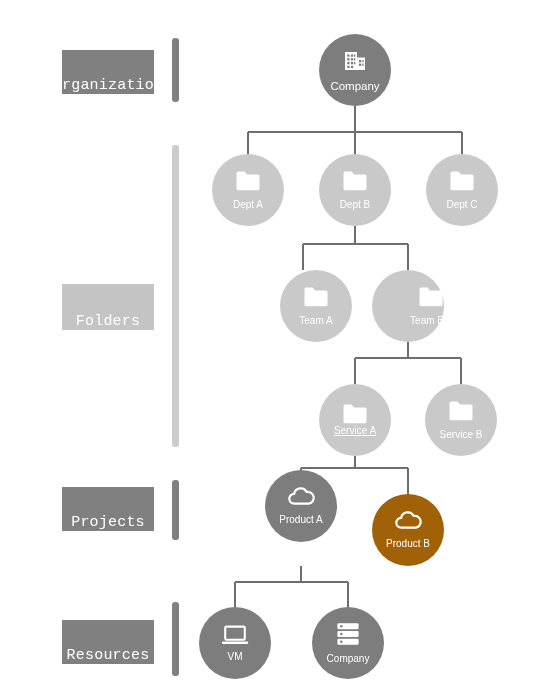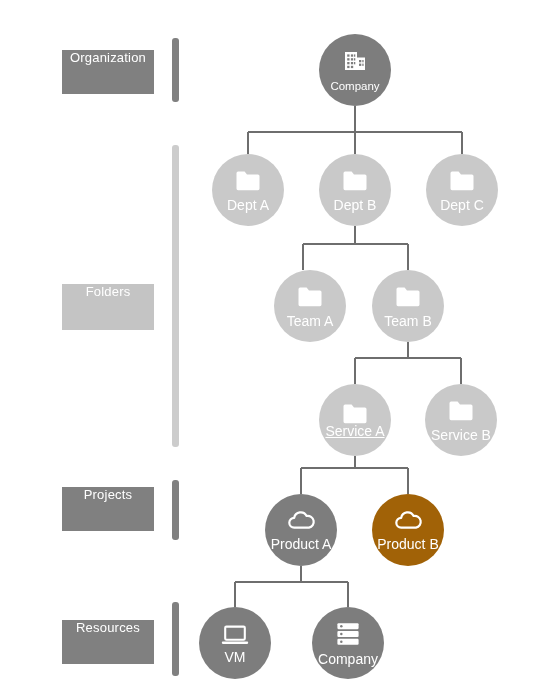--- a/index.html
+++ b/index.html
@@ -21,27 +21,28 @@
     left: 0; top: 0;
     width: 544px;
     height: 689px;
   }
 
   
   .tier-label {
     position: absolute;
     box-sizing: border-box;
     display: flex;
-    align-items: flex-start;
+    align-items: flex-end;
     justify-content: center;
     color: #ffffff;
-    font-size: 13px;
+    font-size: 15px;
     letter-spacing: 0.2px;
     white-space: nowrap;
     user-select: none;
+    font-family: Liberation Mono, monospace;
   }
 
   
   .tier-rail {
     position: absolute;
     border-radius: 3px;
   }
 
   
   #links {
@@ -61,21 +62,21 @@
     align-items: center;
     justify-content: center;
     box-sizing: border-box;
   }
   .node .node-icon {
     display: block;
     line-height: 0;
   }
   .node .node-label {
     color: #ffffff;
-    font-size: 14px;
+    font-size: 10px;
     line-height: 12px;
     text-align: center;
     white-space: nowrap;
     user-select: none;
   }
   .node.sz-lg .node-label { font-size: 11.5px; }
 </style>
 </head>
 <body>
 
@@ -189,30 +190,30 @@
 
   <div class="node" style="left:426px; top:154px; width:72px; height:72px; background:#c9c9c9;">
     <span class="node-icon">
       <svg width="26" height="22" viewBox="0 0 26 22">
         <path fill="#ffffff" d="M1.5 3.2 A1.6 1.6 0 0 1 3.1 1.6 H9.6 L12.0 4.4 H22.9 A1.6 1.6 0 0 1 24.5 6.0 V18.6 A1.6 1.6 0 0 1 22.9 20.2 H3.1 A1.6 1.6 0 0 1 1.5 18.6 Z"></path>
       </svg>
     </span>
     <span class="node-label" style="margin-top:7px;">Dept C</span>
   </div>
 
-  <div class="node" style="left:274px; top:270px; width:72px; height:72px; background:#c9c9c9;">
+  <div class="node" style="left:280px; top:270px; width:72px; height:72px; background:#c9c9c9;">
     <span class="node-icon">
       <svg width="26" height="22" viewBox="0 0 26 22">
         <path fill="#ffffff" d="M1.5 3.2 A1.6 1.6 0 0 1 3.1 1.6 H9.6 L12.0 4.4 H22.9 A1.6 1.6 0 0 1 24.5 6.0 V18.6 A1.6 1.6 0 0 1 22.9 20.2 H3.1 A1.6 1.6 0 0 1 1.5 18.6 Z"></path>
       </svg>
     </span>
     <span class="node-label" style="margin-top:7px;">Team A</span>
   </div>
 
-  <div class="node" style="left:372px; top:270px; width:72px; height:72px; background:#c9c9c9;">
+  <div class="node" style="left:372px; top:270px; width:72px; height:72px; background:#c9c9c9;align-items:flex-end;">
     <span class="node-icon">
       <svg width="26" height="22" viewBox="0 0 26 22">
         <path fill="#ffffff" d="M1.5 3.2 A1.6 1.6 0 0 1 3.1 1.6 H9.6 L12.0 4.4 H22.9 A1.6 1.6 0 0 1 24.5 6.0 V18.6 A1.6 1.6 0 0 1 22.9 20.2 H3.1 A1.6 1.6 0 0 1 1.5 18.6 Z"></path>
       </svg>
     </span>
     <span class="node-label" style="margin-top:7px;">Team B</span>
   </div>
 
   <div class="node" style="left:319px; top:384px; width:72px; height:72px; background:#c9c9c9;">
     <span class="node-icon">
@@ -225,21 +226,21 @@
 
   <div class="node" style="left:425px; top:384px; width:72px; height:72px; background:#c9c9c9;">
     <span class="node-icon">
       <svg width="26" height="22" viewBox="0 0 26 22">
         <path fill="#ffffff" d="M1.5 3.2 A1.6 1.6 0 0 1 3.1 1.6 H9.6 L12.0 4.4 H22.9 A1.6 1.6 0 0 1 24.5 6.0 V18.6 A1.6 1.6 0 0 1 22.9 20.2 H3.1 A1.6 1.6 0 0 1 1.5 18.6 Z"></path>
       </svg>
     </span>
     <span class="node-label" style="margin-top:7px;">Service B</span>
   </div>
 
-  <div class="node" style="left:265px; top:494px; width:72px; height:72px; background:#7d7d7d;">
+  <div class="node" style="left:265px; top:470px; width:72px; height:72px; background:#7d7d7d;">
     <span class="node-icon">
       <svg width="30" height="22" viewBox="0 0 30 22">
         <path fill="none" stroke="#ffffff" stroke-width="2.2" stroke-linejoin="round" stroke-linecap="round" d="M8.2 17.6 A4.9 4.9 0 0 1 8.2 7.8 A6.6 6.6 0 0 1 20.6 6.0 A4.4 4.4 0 0 1 23.0 17.6 Z"></path>
       </svg>
     </span>
     <span class="node-label" style="margin-top:6px;">Product A</span>
   </div>
 
   <div class="node" style="left:372px; top:494px; width:72px; height:72px; background:#a16207;">
     <span class="node-icon">

